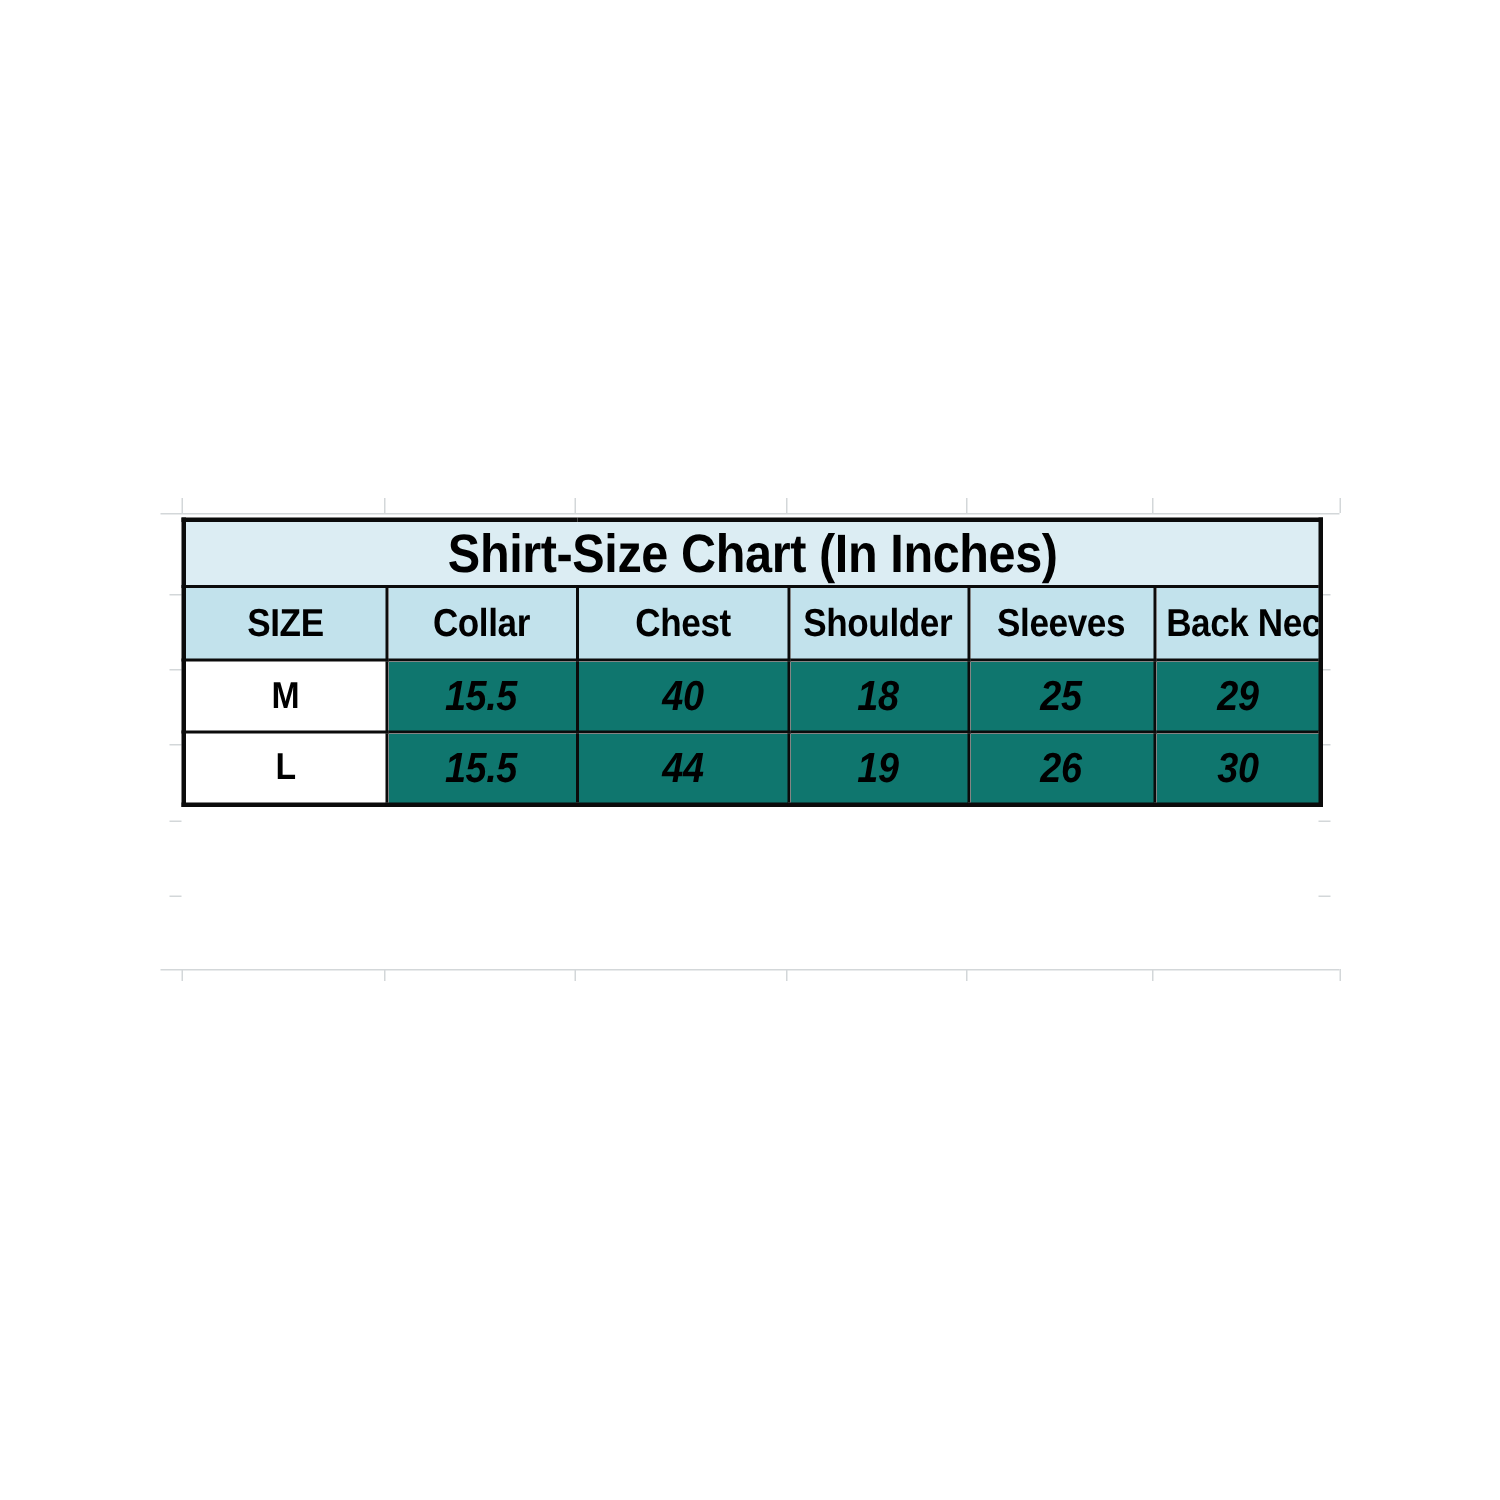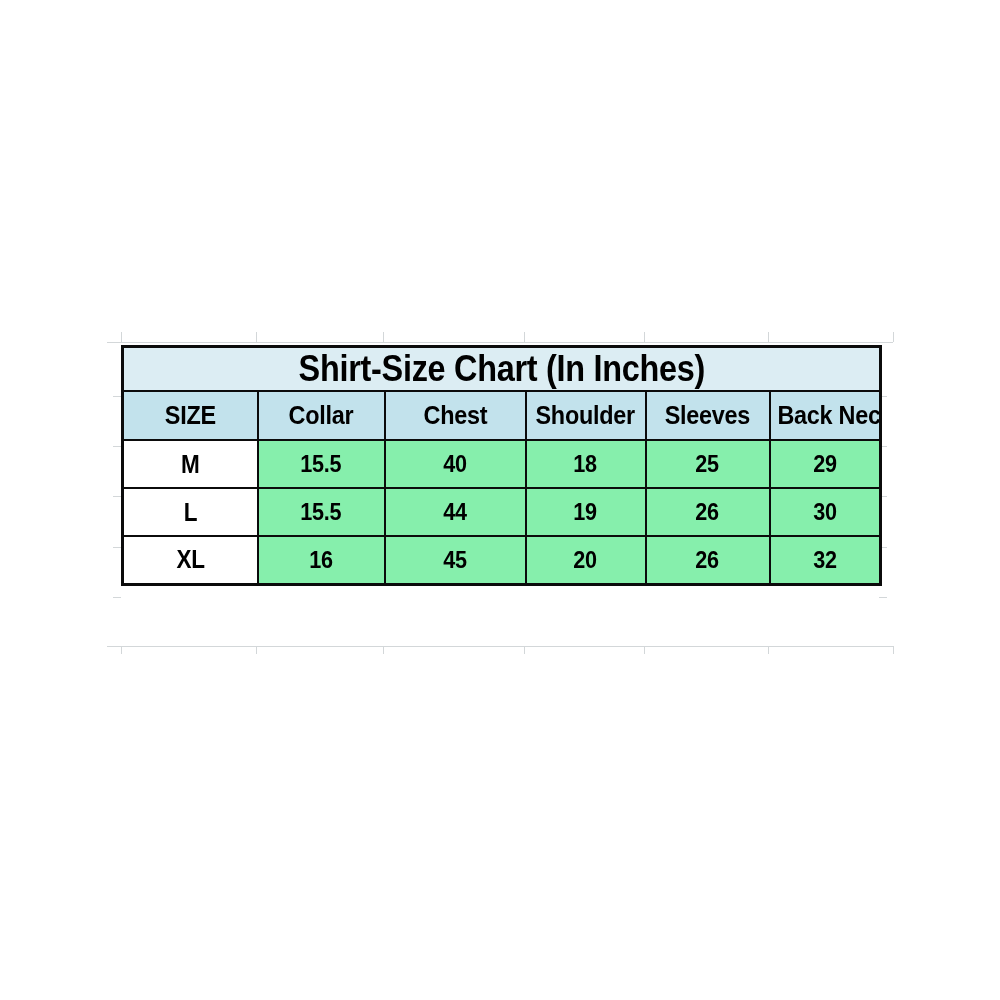--- a/index.html
+++ b/index.html
@@ -56,23 +56,24 @@
     background: var(--header-bg, #c2e2ec);
     font-size: 26px;
     font-weight: 700;
   }
   tr.data-row th {
     background: #ffffff;
     font-size: 25px;
     font-weight: 700;
   }
   tr.data-row td {
-    background: #86efac;
-    font-size: 24px;
+    background: #0f766e;
+    font-size: 28px;
     font-weight: 700;
+    font-style: italic;
   }
 
   
   .condense {
     display: inline-block;
     transform: scaleX(0.90);
     transform-origin: center center;
     letter-spacing: -0.3px;
   }
 </style>
@@ -144,24 +145,16 @@
           <td><span class="condense">29</span></td>
         </tr>
         <tr class="data-row">
           <th><span class="condense">L</span></th>
           <td><span class="condense">15.5</span></td>
           <td><span class="condense">44</span></td>
           <td><span class="condense">19</span></td>
           <td><span class="condense">26</span></td>
           <td><span class="condense">30</span></td>
         </tr>
-        <tr class="data-row">
-          <th><span class="condense">XL</span></th>
-          <td><span class="condense">16</span></td>
-          <td><span class="condense">45</span></td>
-          <td><span class="condense">20</span></td>
-          <td><span class="condense">26</span></td>
-          <td><span class="condense">32</span></td>
-        </tr>
       </tbody>
   </table>
 
 </div>
 
 </body></html>

